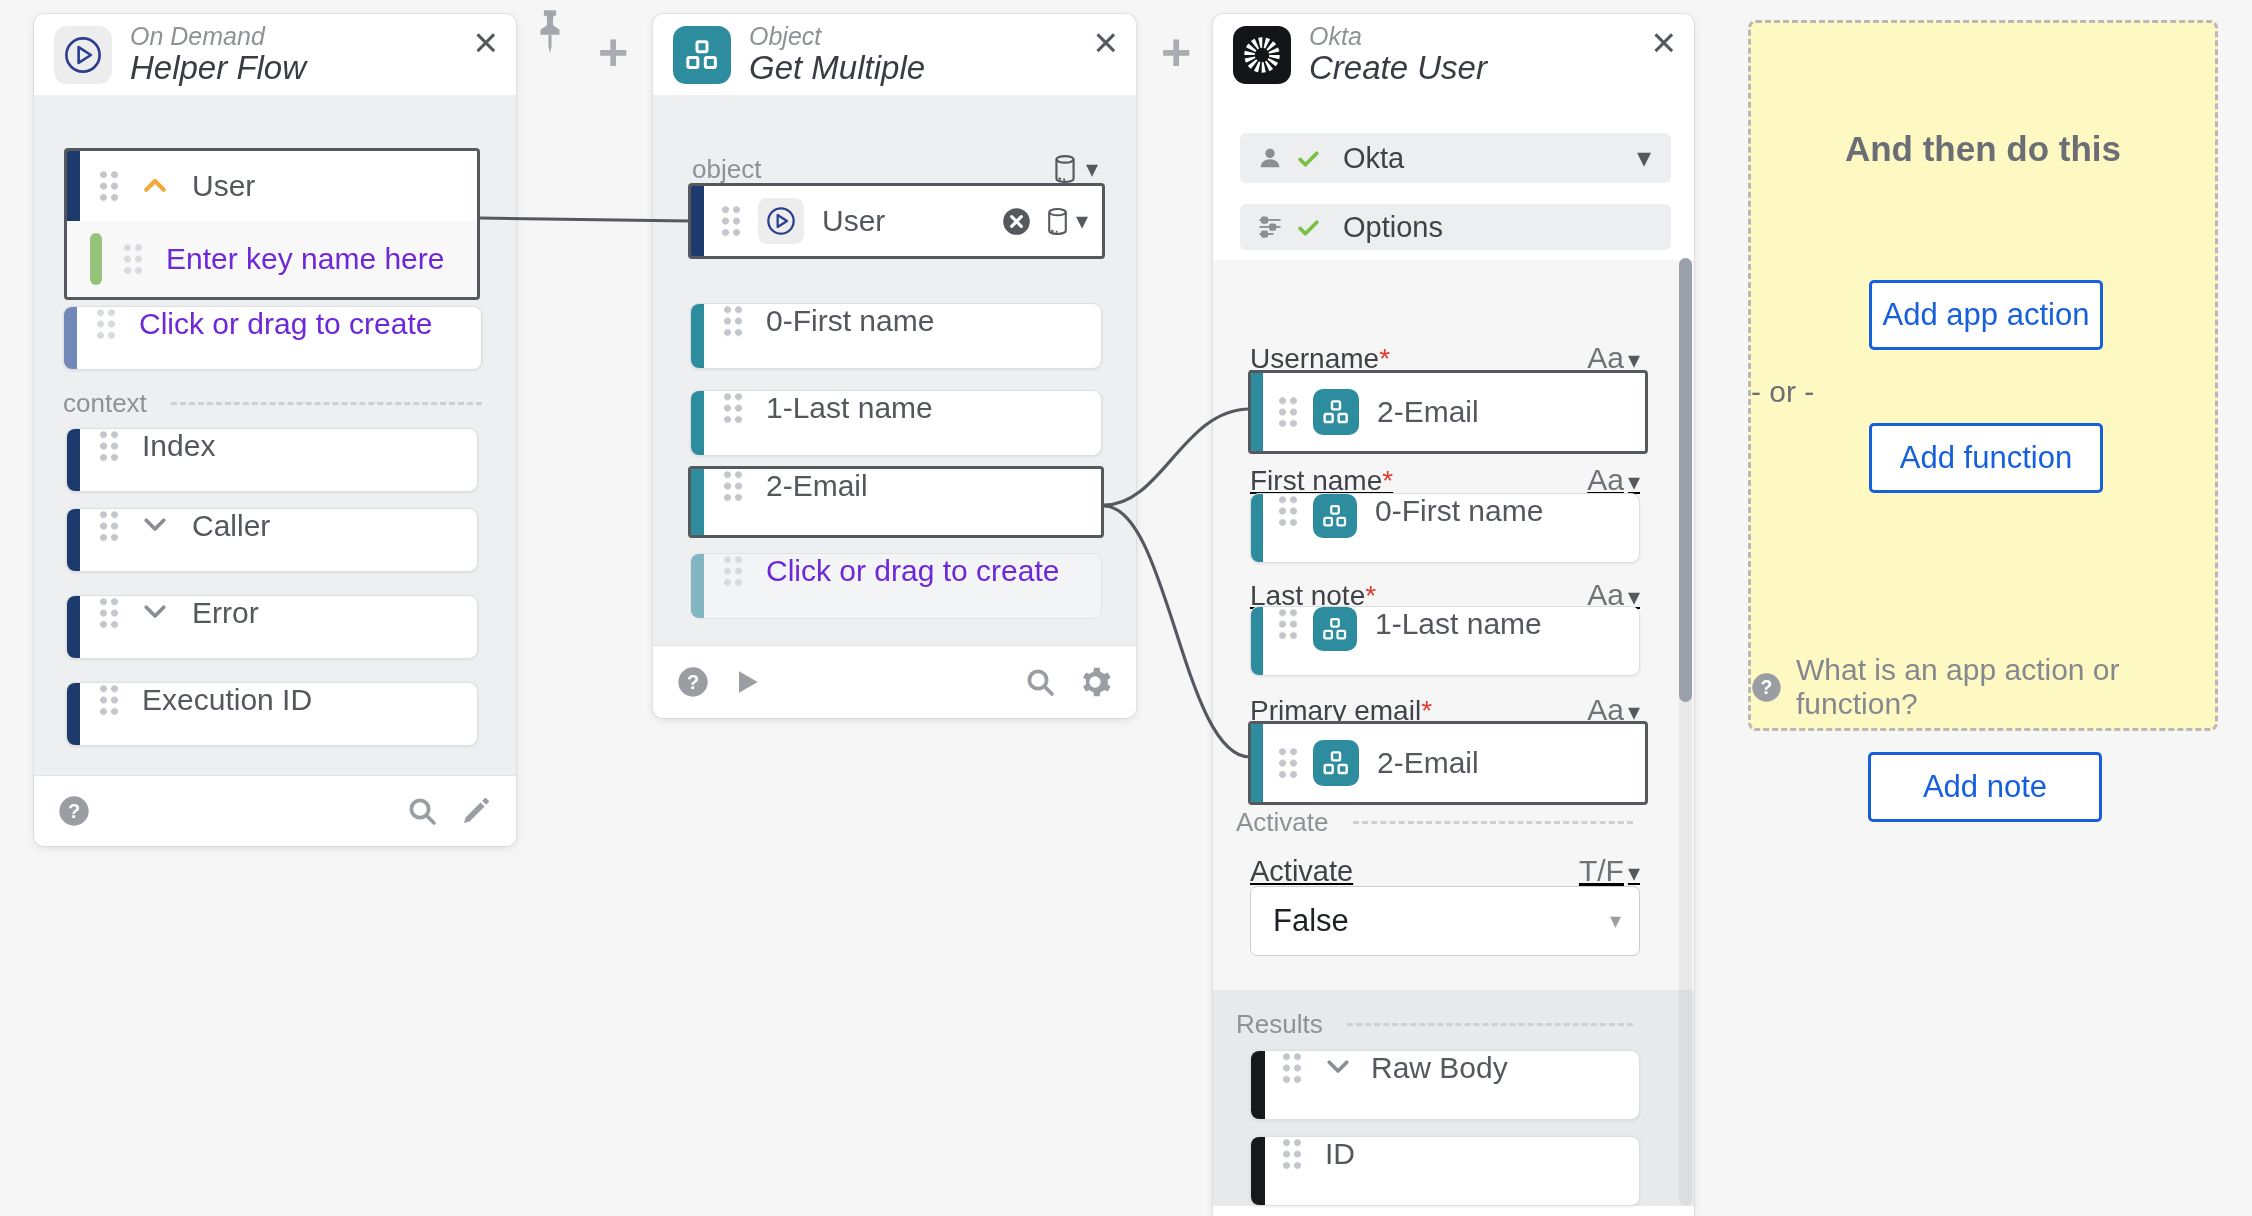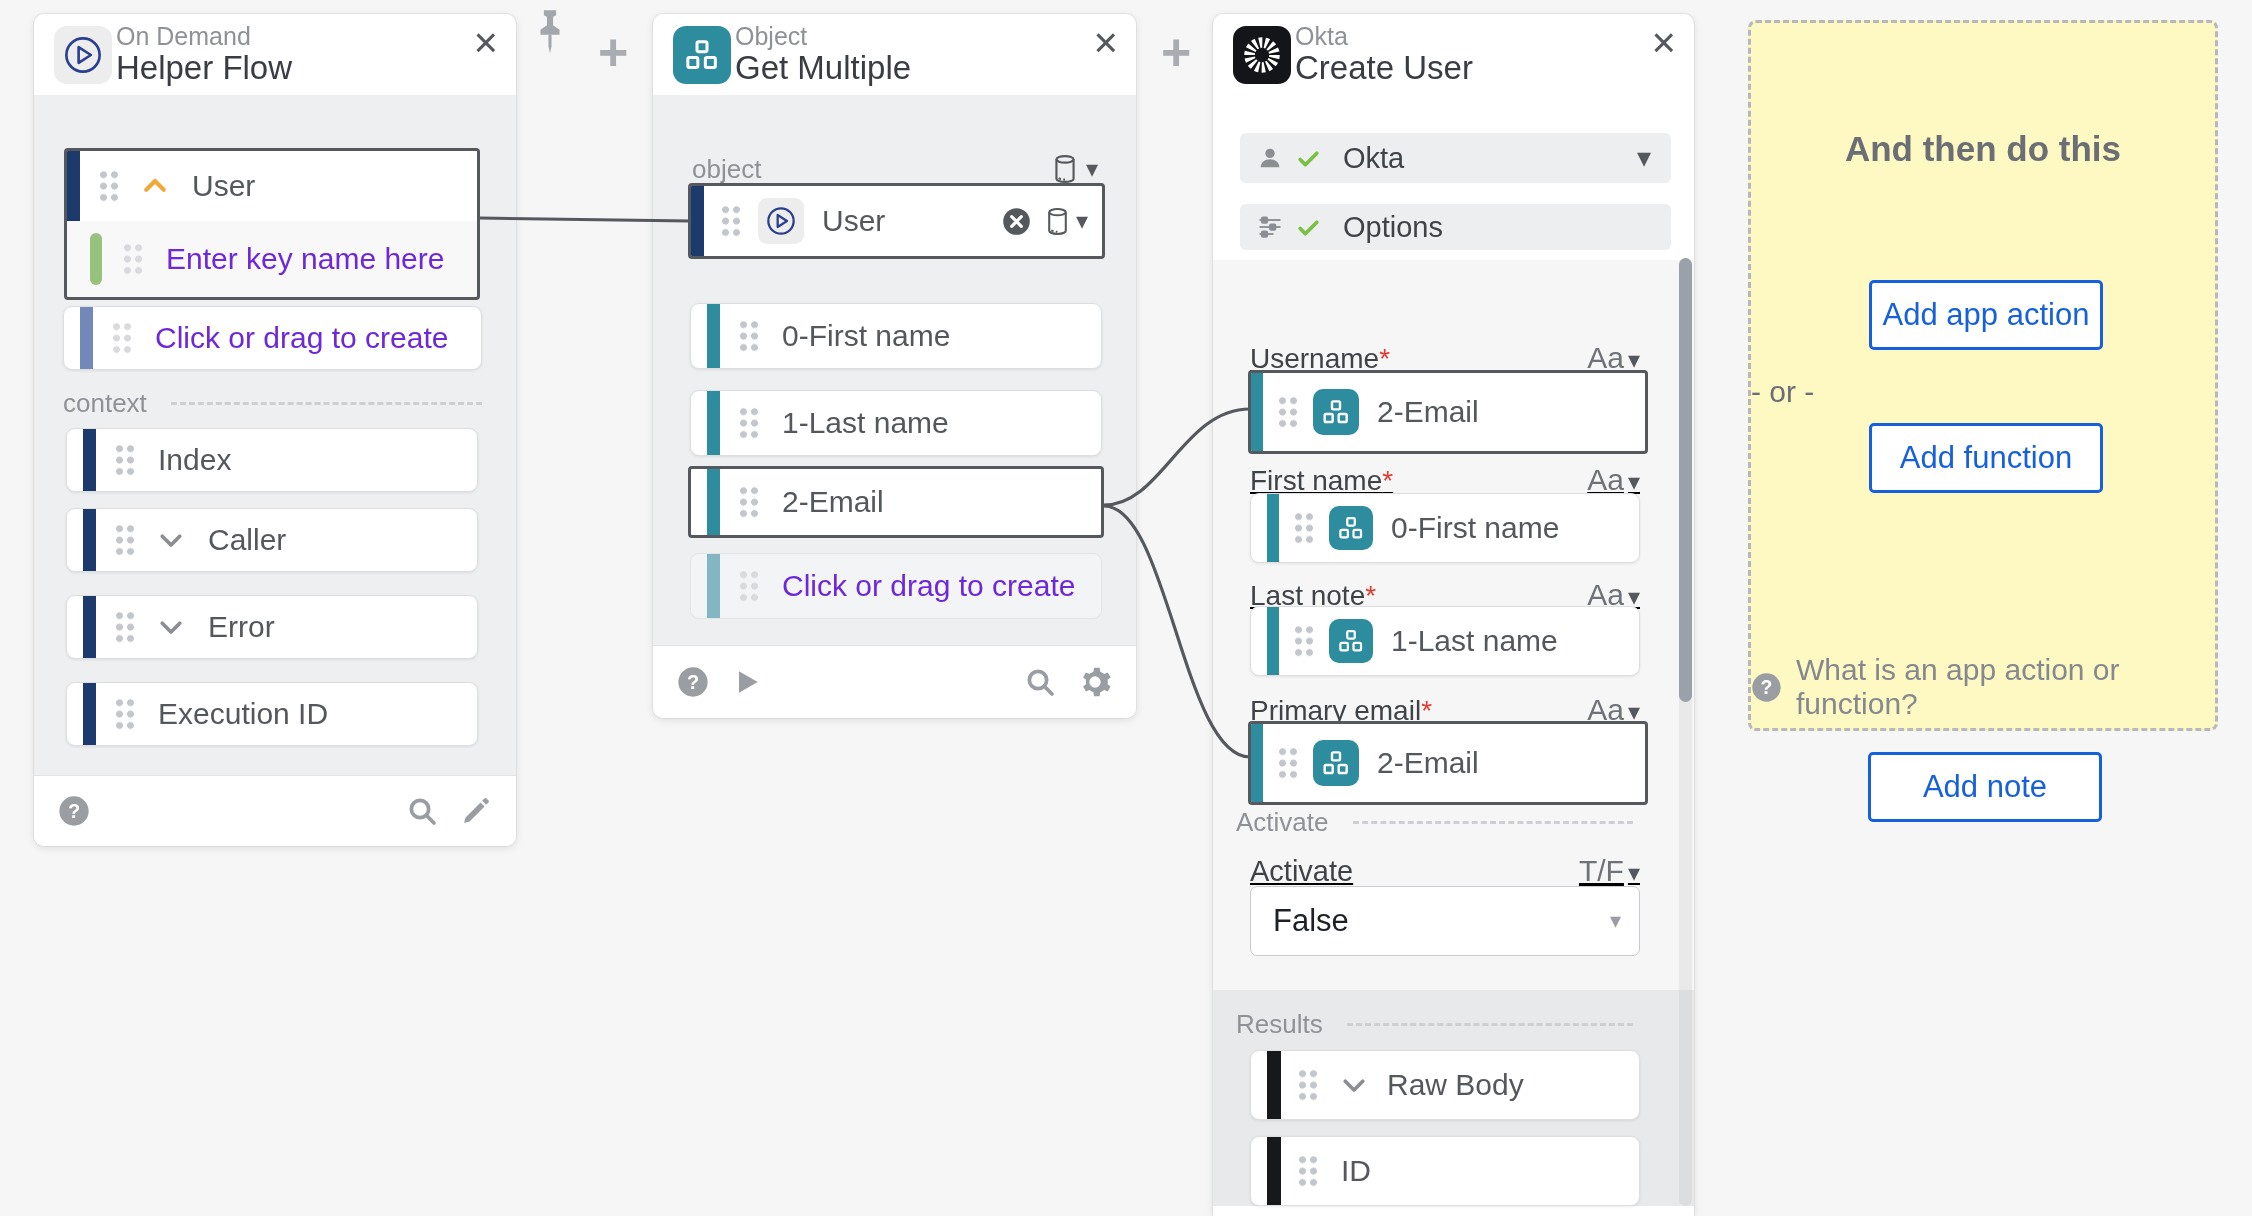--- a/index.html
+++ b/index.html
@@ -11,32 +11,32 @@
   }
   .abs{position:absolute;}
   
   .card{
     position:absolute;background:#fff;border-radius:10px;
     box-shadow:0 0 0 1px rgba(0,0,0,.05),0 2px 8px rgba(0,0,0,.10);
     z-index:10;
   }
   .card-header{position:absolute;top:0;left:0;right:0;height:81px;display:flex;align-items:center;padding:0 20px;box-sizing:border-box;}
   .app-icon{width:58px;height:58px;border-radius:13px;flex:none;display:flex;align-items:center;justify-content:center;}
-  .hdr-text{margin-left:4px;line-height:1.12;}
+  .hdr-text{margin-left:18px;line-height:1.12;font-style:italic;}
   .hdr-sub{font-size:25px;color:#8e9196;}
   .hdr-title{font-size:33px;color:#393c42;font-weight:500;}
   .close-x{position:absolute;top:8px;right:18px;font-size:42px;font-weight:300;color:#55585d;cursor:pointer;line-height:1;}
   .card-body-bg{position:absolute;left:0;right:0;background:#eeeff0;}
   .card-footer{position:absolute;left:0;right:0;bottom:0;background:#fff;border-top:1px solid #e2e3e5;border-radius:0 0 10px 10px;display:flex;align-items:center;padding:0 24px;box-sizing:border-box;gap:22px;}
   .spacer{flex:1;}
   
   .frow{
     position:absolute;background:#fff;border-radius:9px;
     border:1px solid #dcdee0;box-shadow:0 1px 3px rgba(0,0,0,.08);
-    display:flex;align-items:center;overflow:hidden;box-sizing:border-box;padding-left:16px;
+    display:flex;overflow:hidden;box-sizing:border-box;
   }
   .sel{border:3px solid #55585d;border-radius:4px;box-shadow:none;}
   .bar{width:13px;align-self:stretch;flex:none;}
   .bar-navy{background:#1d3a6d;}
   .bar-teal{background:#2d8c9e;}
   .bar-tealLight{background:#82b6c2;}
   .bar-slate{background:#7288b8;}
   .bar-black{background:#17181a;}
   .dots{flex:none;width:22px;height:34px;margin-left:18px;
     background-image:radial-gradient(circle,#c3c6ca 3.1px,transparent 3.8px);

